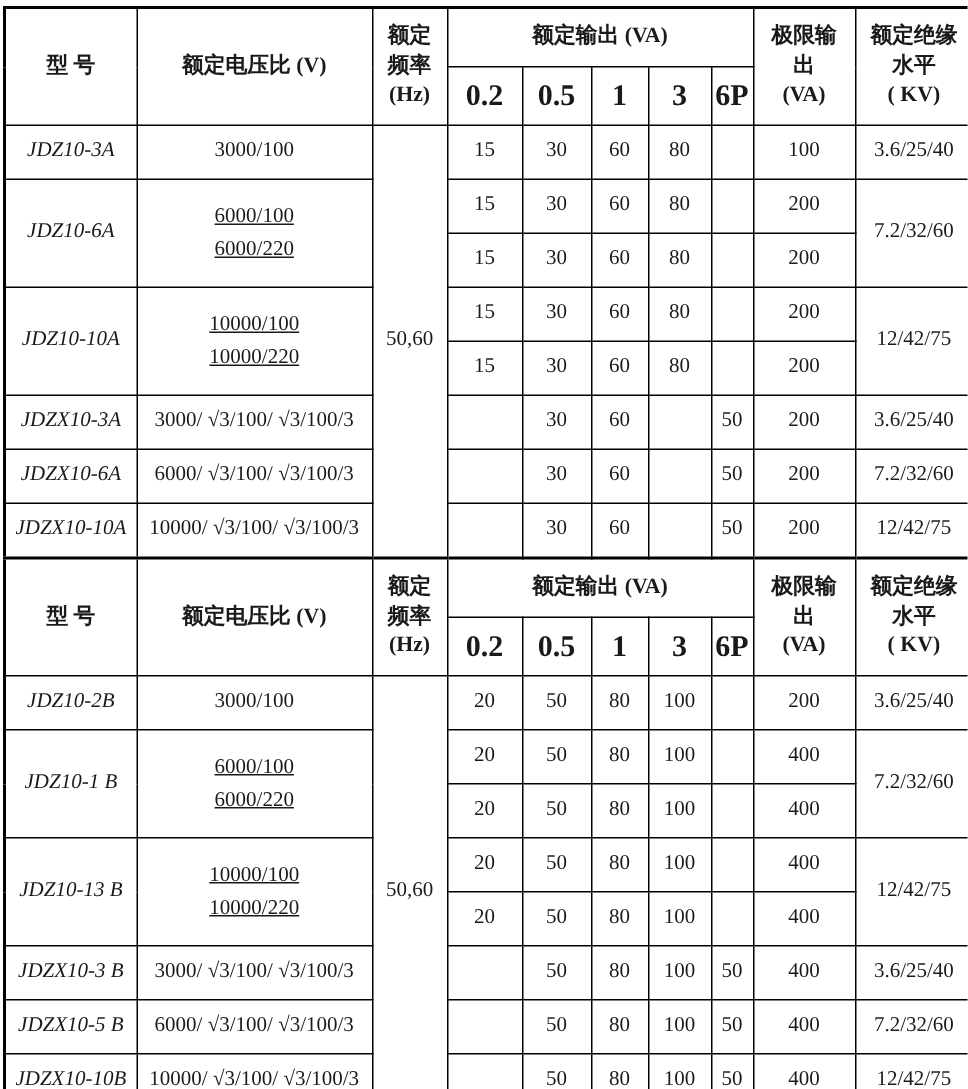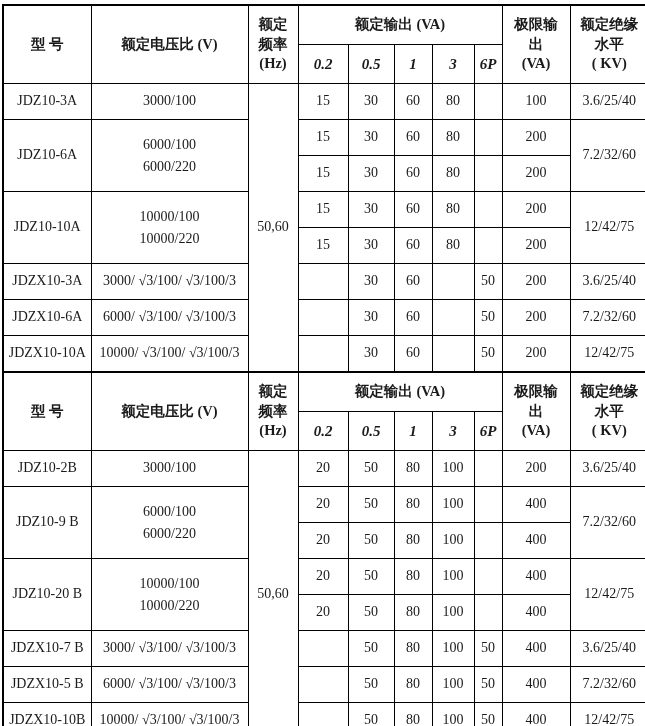--- a/index.html
+++ b/index.html
@@ -30,33 +30,33 @@
     overflow: hidden;
   }
   
   table.spec th {
     font-weight: bold;
     font-size: 14.5px;
     line-height: 1.35;
     font-family: "Liberation Serif", "DejaVu Serif", serif;
   }
   tr.head-top th { height: 34px; text-align: center; }
-  tr.head-sub th { height: 34px; font-size: 15px; font-style: italic; }
+  tr.head-sub th { height: 34px; font-size: 20px; }
   
   table.spec td {
     font-size: 14px;
     height: 31px;
     line-height: 1.35;
   }
-  td.model-cell { font-size: 14px; padding: 2px 3px; word-break: break-word; }
+  td.model-cell { font-size: 14px; padding: 2px 3px; word-break: break-word; font-style: italic; }
   td.ratio-cell { font-size: 13.5px; }
   td.freq-cell  { font-size: 14px; }
   td.ins-cell   { font-size: 13.5px; }
   tr.sec-b-head th { border-top: 2px solid #000; }
-  .ratio-line { line-height: 1.55; }
+  .ratio-line { line-height: 1.55; text-decoration: underline; }
 </style>
 </head>
 <body>
 
 <div class="page">
 <table class="spec">
   <colgroup>
     <col style="width:88px">
         <col style="width:157px">
         <col style="width:50px">
@@ -222,21 +222,21 @@
     <td class="freq-cell" rowspan="8">50,60</td>
     <td>20</td>
     <td>50</td>
     <td>80</td>
     <td>100</td>
     <td></td>
     <td>200</td>
     <td class="ins-cell">3.6/25/40</td>
   </tr>
   <tr>
-    <td class="model-cell" rowspan="2">JDZ10-9 B</td>
+    <td class="model-cell" rowspan="2">JDZ10-1 B</td>
     <td class="ratio-cell" rowspan="2">
       <div class="ratio-line">6000/100</div>
       <div class="ratio-line">6000/220</div>
     </td>
     <td>20</td>
     <td>50</td>
     <td>80</td>
     <td>100</td>
     <td></td>
     <td>400</td>
@@ -244,21 +244,21 @@
   </tr>
   <tr>
     <td>20</td>
     <td>50</td>
     <td>80</td>
     <td>100</td>
     <td></td>
     <td>400</td>
   </tr>
   <tr>
-    <td class="model-cell" rowspan="2">JDZ10-20 B</td>
+    <td class="model-cell" rowspan="2">JDZ10-13 B</td>
     <td class="ratio-cell" rowspan="2">
       <div class="ratio-line">10000/100</div>
       <div class="ratio-line">10000/220</div>
     </td>
     <td>20</td>
     <td>50</td>
     <td>80</td>
     <td>100</td>
     <td></td>
     <td>400</td>
@@ -266,21 +266,21 @@
   </tr>
   <tr>
     <td>20</td>
     <td>50</td>
     <td>80</td>
     <td>100</td>
     <td></td>
     <td>400</td>
   </tr>
   <tr>
-    <td class="model-cell">JDZX10-7 B</td>
+    <td class="model-cell">JDZX10-3 B</td>
     <td class="ratio-cell">3000/ √3/100/ √3/100/3</td>
     <td></td>
     <td>50</td>
     <td>80</td>
     <td>100</td>
     <td>50</td>
     <td>400</td>
     <td class="ins-cell">3.6/25/40</td>
   </tr>
   <tr>

